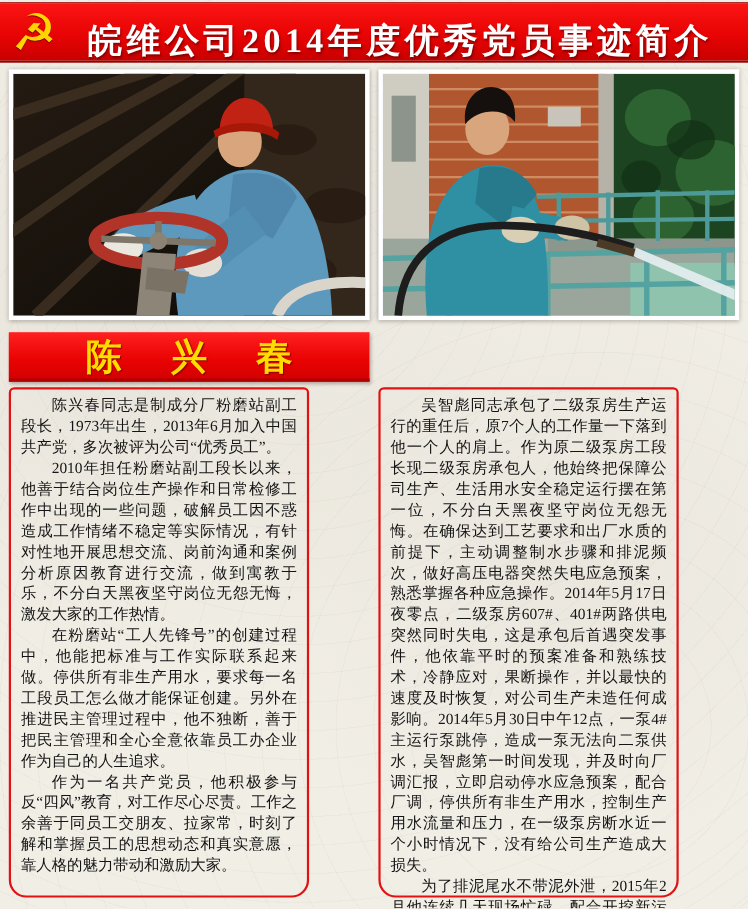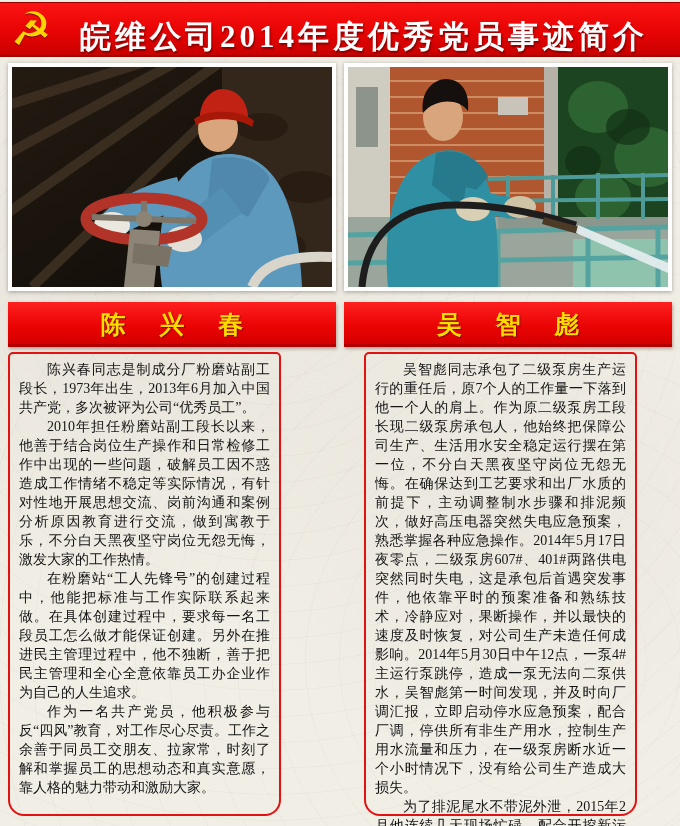--- a/index.html
+++ b/index.html
@@ -44,32 +44,32 @@
   .photo.left{left:8px;} .photo.right{left:344px;}
   
   .name-banner{
     position:absolute;top:302px;width:328px;height:45px;
     background:linear-gradient(#ff2020,#ea0303 55%,#d00000);
     box-shadow:inset 0 -3px 0 #b00000, 1px 2px 3px rgba(80,40,30,.35);
     display:flex;align-items:center;justify-content:center;
   }
   .name-banner.left{left:8px;} .name-banner.right{left:344px;}
   .name-text{
-    color:#ffdd00;font-weight:bold;font-size:25px;
+    color:#ffdd00;font-weight:bold;font-size:33px;
     letter-spacing:.55em;text-indent:.55em;
     text-shadow:1px 1px 1px #8d0000;white-space:nowrap;
   }
   
   .bio{
     position:absolute;top:352px;width:273px;height:464px;
     border:2px solid #e21212;border-radius:5px 5px 16px 16px;
     box-sizing:border-box;padding:6px 9px 4px 9px;
     font-size:14px;line-height:19px;color:#141414;text-align:justify;
   }
-  .bio.left{left:8px;} .bio.right{left:364px;}
+  .bio.left{left:8px;} .bio.right{left:344px;}
   .bio p{margin:0;text-indent:2em;}
 </style>
 </head>
 <body>
 
 <div class="page">
 
   <div class="banner">
     <div class="emblem">☭</div>
     <div class="title">皖维公司2014年度优秀党员事迹简介</div>
@@ -192,28 +192,25 @@
 
       <path d="M14,220 C18,168 50,138 108,138 C150,138 190,146 228,158" fill="none" stroke="#1d1d1d" stroke-width="7"></path>
       <path d="M196,150 L232,160 L230,167 L194,157 Z" fill="#4a3a26"></path>
       <polygon points="230,158 320,196 320,206 228,166" fill="#e4ecee" opacity=".95"></polygon>
     </svg>
   </div>
 
   <div class="name-banner left">
     <span class="name-text">陈 兴 春</span>
   </div>
-  <div class="name-banner right">
-    <span class="name-text">吴 智 彪</span>
-  </div>
 
   <div class="bio left">
     <p>陈兴春同志是制成分厂粉磨站副工段长，1973年出生，2013年6月加入中国共产党，多次被评为公司“优秀员工”。</p>
     <p>2010年担任粉磨站副工段长以来，他善于结合岗位生产操作和日常检修工作中出现的一些问题，破解员工因不惑造成工作情绪不稳定等实际情况，有针对性地开展思想交流、岗前沟通和案例分析原因教育进行交流，做到寓教于乐，不分白天黑夜坚守岗位无怨无悔，激发大家的工作热情。</p>
-    <p>在粉磨站“工人先锋号”的创建过程中，他能把标准与工作实际联系起来做。在具体创建过程中，要求每一名工段员工怎么做才能保证创建。另外在推进民主管理过程中，他不独断，善于把民主管理和全心全意依靠员工办企业作为自己的人生追求。</p>
+    <p>在粉磨站“工人先锋号”的创建过程中，他能把标准与工作实际联系起来做。停供所有非生产用水，要求每一名工段员工怎么做才能保证创建。另外在推进民主管理过程中，他不独断，善于把民主管理和全心全意依靠员工办企业作为自己的人生追求。</p>
     <p>作为一名共产党员，他积极参与反“四风”教育，对工作尽心尽责。工作之余善于同员工交朋友、拉家常，时刻了解和掌握员工的思想动态和真实意愿，靠人格的魅力带动和激励大家。</p>
   </div>
   <div class="bio right">
     <p>吴智彪同志承包了二级泵房生产运行的重任后，原7个人的工作量一下落到他一个人的肩上。作为原二级泵房工段长现二级泵房承包人，他始终把保障公司生产、生活用水安全稳定运行摆在第一位，不分白天黑夜坚守岗位无怨无悔。在确保达到工艺要求和出厂水质的前提下，主动调整制水步骤和排泥频次，做好高压电器突然失电应急预案，熟悉掌握各种应急操作。2014年5月17日夜零点，二级泵房607#、401#两路供电突然同时失电，这是承包后首遇突发事件，他依靠平时的预案准备和熟练技术，冷静应对，果断操作，并以最快的速度及时恢复，对公司生产未造任何成影响。2014年5月30日中午12点，一泵4#主运行泵跳停，造成一泵无法向二泵供水，吴智彪第一时间发现，并及时向厂调汇报，立即启动停水应急预案，配合厂调，停供所有非生产用水，控制生产用水流量和压力，在一级泵房断水近一个小时情况下，没有给公司生产造成大损失。</p>
     <p>为了排泥尾水不带泥外泄，2015年2月他连续几天现场忙碌，配合开挖新污泥沉淀塘，并且将原泥塘的淤泥清挖到新塘中，缓解了大污泥塘的压力，为公司环保做出了贡献。居民生活用水是关系到人们身体健康的大事，为此他克服设备老化、水处理工艺落后的现状，一方面向公司申请对脉冲池、无阀滤池进行检修；一方面根据原水情况合理调整投加净水剂、消毒剂，增加排泥次数，保证了出厂水水质的良好，皖维自备水厂获得了巢湖市卫生监督所授予2014-2015度先进单位称号。</p>
   </div>
 
 </div>
 
 </body></html>

